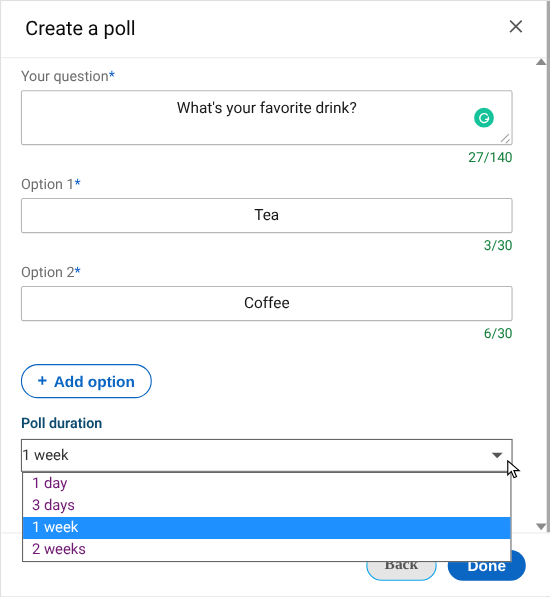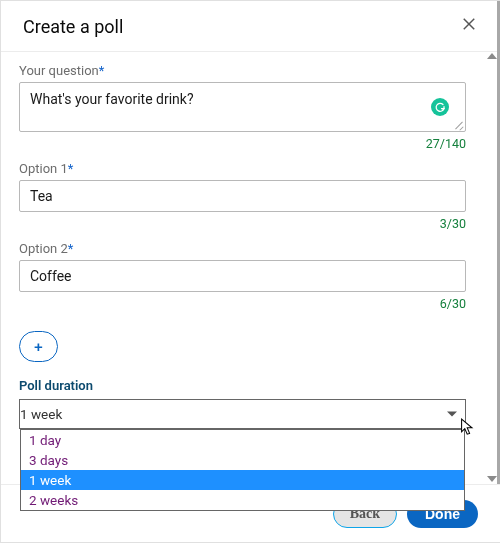--- a/index.html
+++ b/index.html
@@ -71,20 +71,21 @@
   .input-wrap { height: 32px; }
 
   .ta, .inp {
     width: 100%; height: 100%;
     border: none; outline: none; resize: none;
     padding: 8px 10px;
     font: inherit;
     font-size: 14px;
     color: #191919;
     background: transparent;
+    text-align: center;
   }
   .inp { padding: 6px 10px; }
 
   .resize-mark {
     position: absolute; right: 2px; bottom: 2px;
     width: 10px; height: 10px; pointer-events:none;
   }
   .resize-mark::before, .resize-mark::after {
     content: ""; position: absolute;
     height: 1px; background: #9e9e9e;
@@ -246,20 +247,21 @@
       </span>
       <div class="input-wrap">
         <input class="inp" value="Coffee" style="">
       </div>
       <div class="counter">6/30</div>
     </div>
 
     
     <button class="add-btn">
       <span class="plus">+</span>
+      <span>Add option</span>
     </button>
 
     
     <div class="duration-label">Poll duration</div>
     <div class="select-box">
       <span>1 week</span>
       <span class="select-arrow"></span>
 
       <div class="dropdown-list">
         <div class="dropdown-item">1 day</div>

